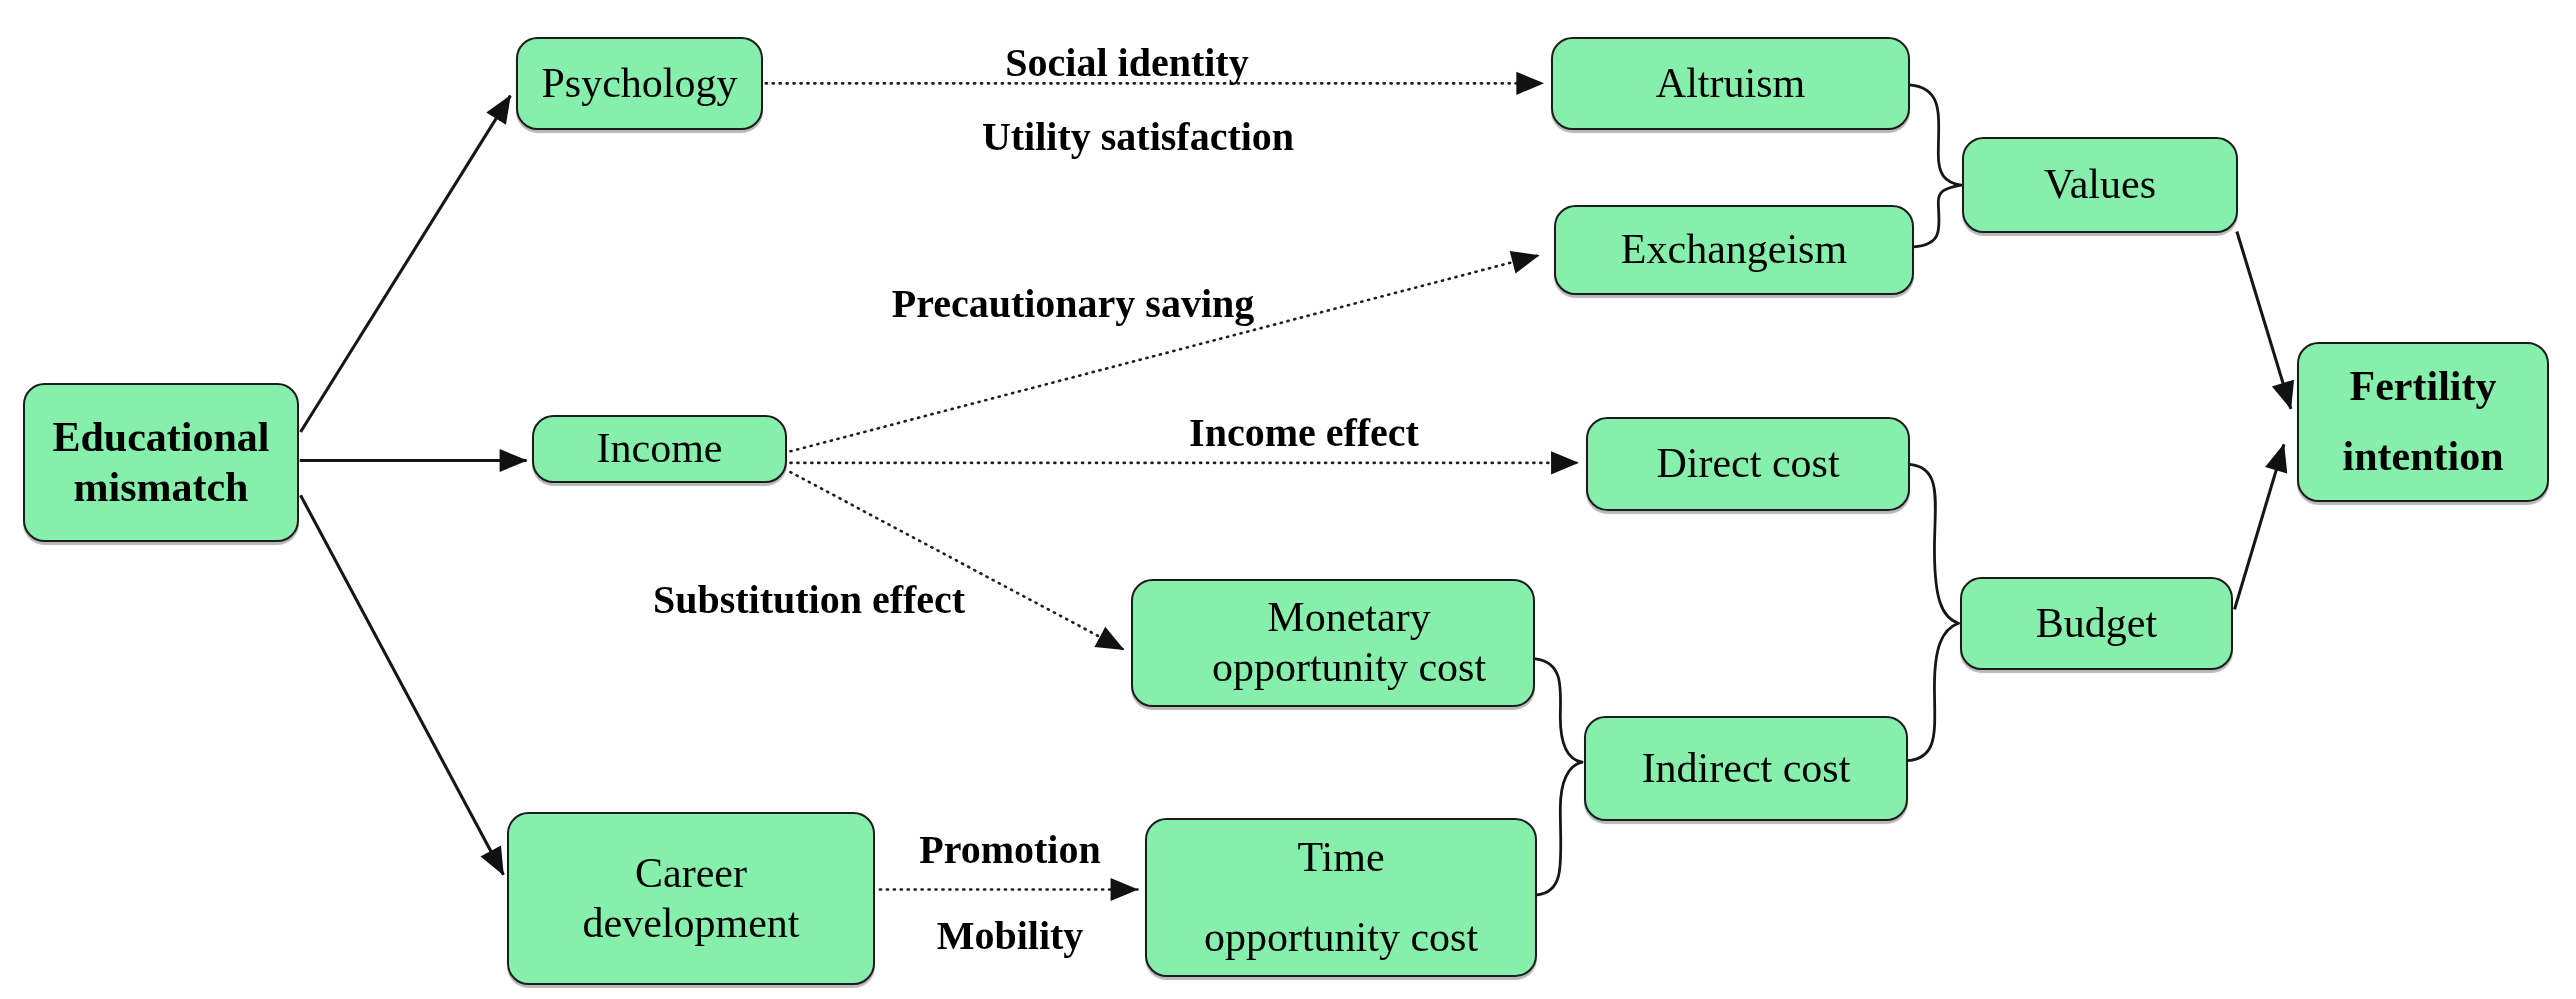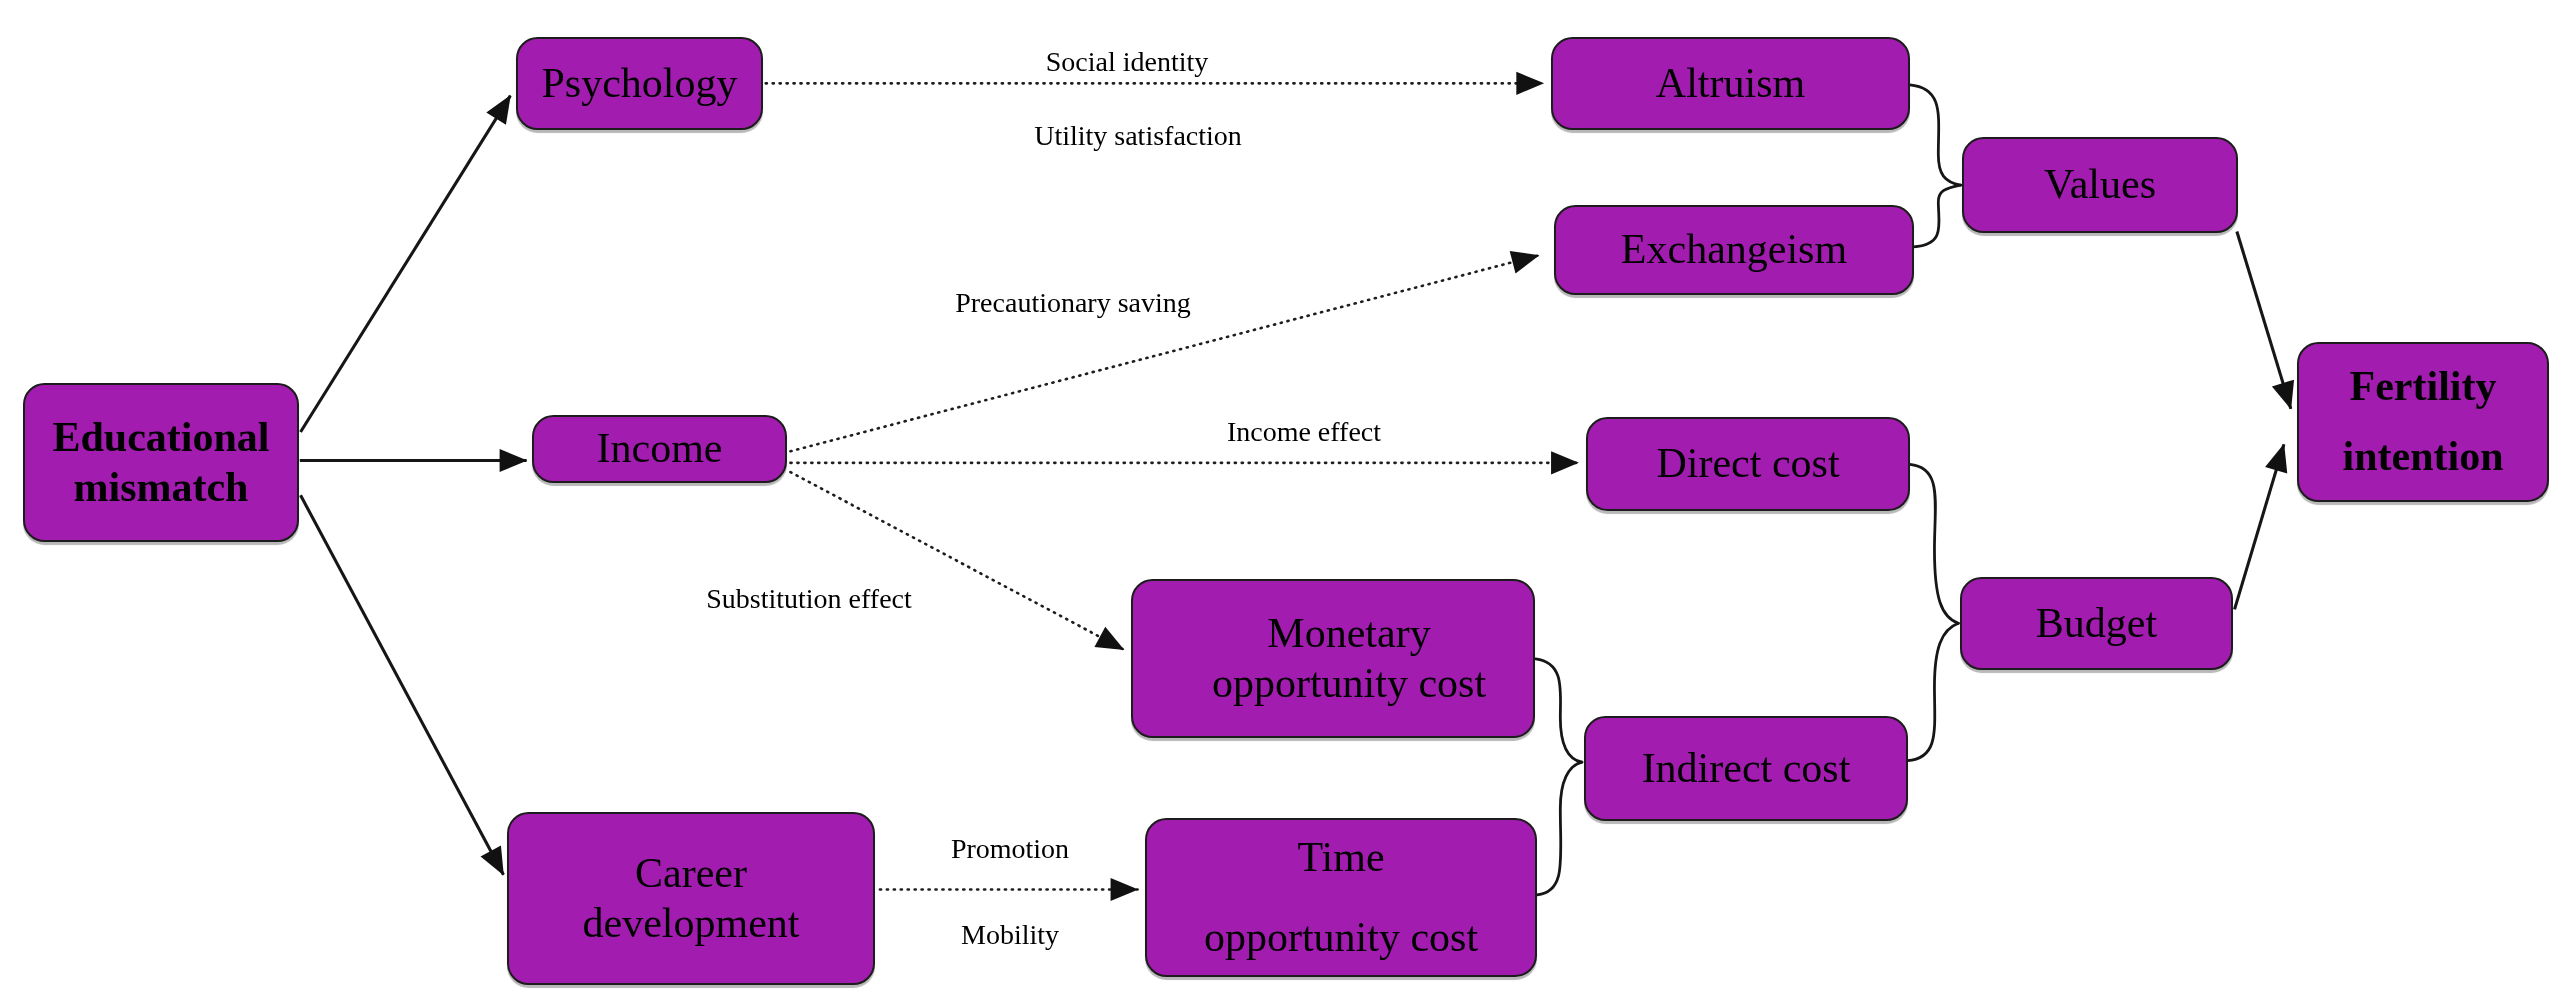--- a/index.html
+++ b/index.html
@@ -11,45 +11,46 @@
     color:#000;
     overflow:hidden;
   }
   svg.wires{position:absolute;left:0;top:0;width:2576px;height:999px;}
   .solid{stroke:#161616;stroke-width:4;fill:none;}
   .dotted{stroke:#1e1e1e;stroke-width:3.4;fill:none;stroke-dasharray:1.5 7.5;stroke-linecap:round;}
   .brace{stroke:#161616;stroke-width:3.6;fill:none;stroke-linecap:round;}
   .node{
     position:absolute;
     box-sizing:border-box;
-    background:#a21caf;
+    background:#86efac;
     border:2.7px solid #1c1c1c;
     border-radius:21.6px;
     display:flex;flex-direction:column;
     align-items:center;justify-content:center;
     text-align:center;
     font-size:42px;line-height:1.18;
     box-shadow:0 2.3px 0.8px rgba(0,0,0,0.28);
   }
   .node.bold{font-weight:bold;}
   .edge-label{
     position:absolute;
     transform:translate(-50%,-50%);
-    font-size:28px;
+    font-size:40px;
     white-space:nowrap;
+    font-weight:bold;
   }
   
   .n-em {left:23px;   top:383px;  width:276px; height:159px;}
   .n-psy{left:516px;  top:37px;   width:247px; height:93px;}
   .n-inc{left:532px;  top:415px;  width:255px; height:68px;}
   .n-car{left:507px;  top:812px; width:368px; height:173px;}
   .n-alt{left:1551px; top:37px;   width:359px; height:93px;}
   .n-exc{left:1554px; top:205px;  width:360px; height:90px;}
   .n-dir{left:1586px; top:417px;  width:324px; height:94px;}
-  .n-mon{left:1131px; top:579px;  width:404px; height:159px;padding-left:32px;}
+  .n-mon{left:1131px; top:579px;  width:404px; height:128px;padding-left:32px;}
   .n-ind{left:1584px; top:716px;  width:324px; height:105px;}
   .n-tim{left:1145px; top:818px; width:392px; height:159px;gap:30px;}
   .n-val{left:1962px; top:137px;  width:276px; height:96px;}
   .n-bud{left:1960px; top:577px;  width:273px; height:93px;}
   .n-fer{left:2297px; top:342px;  width:252px; height:160px;gap:20px;}
   
   .l-soc {left:1127px; top:62px;}
   .l-uti {left:1138px; top:136px;}
   .l-pre {left:1073px; top:303px;}
   .l-incf{left:1304px; top:432px;}

